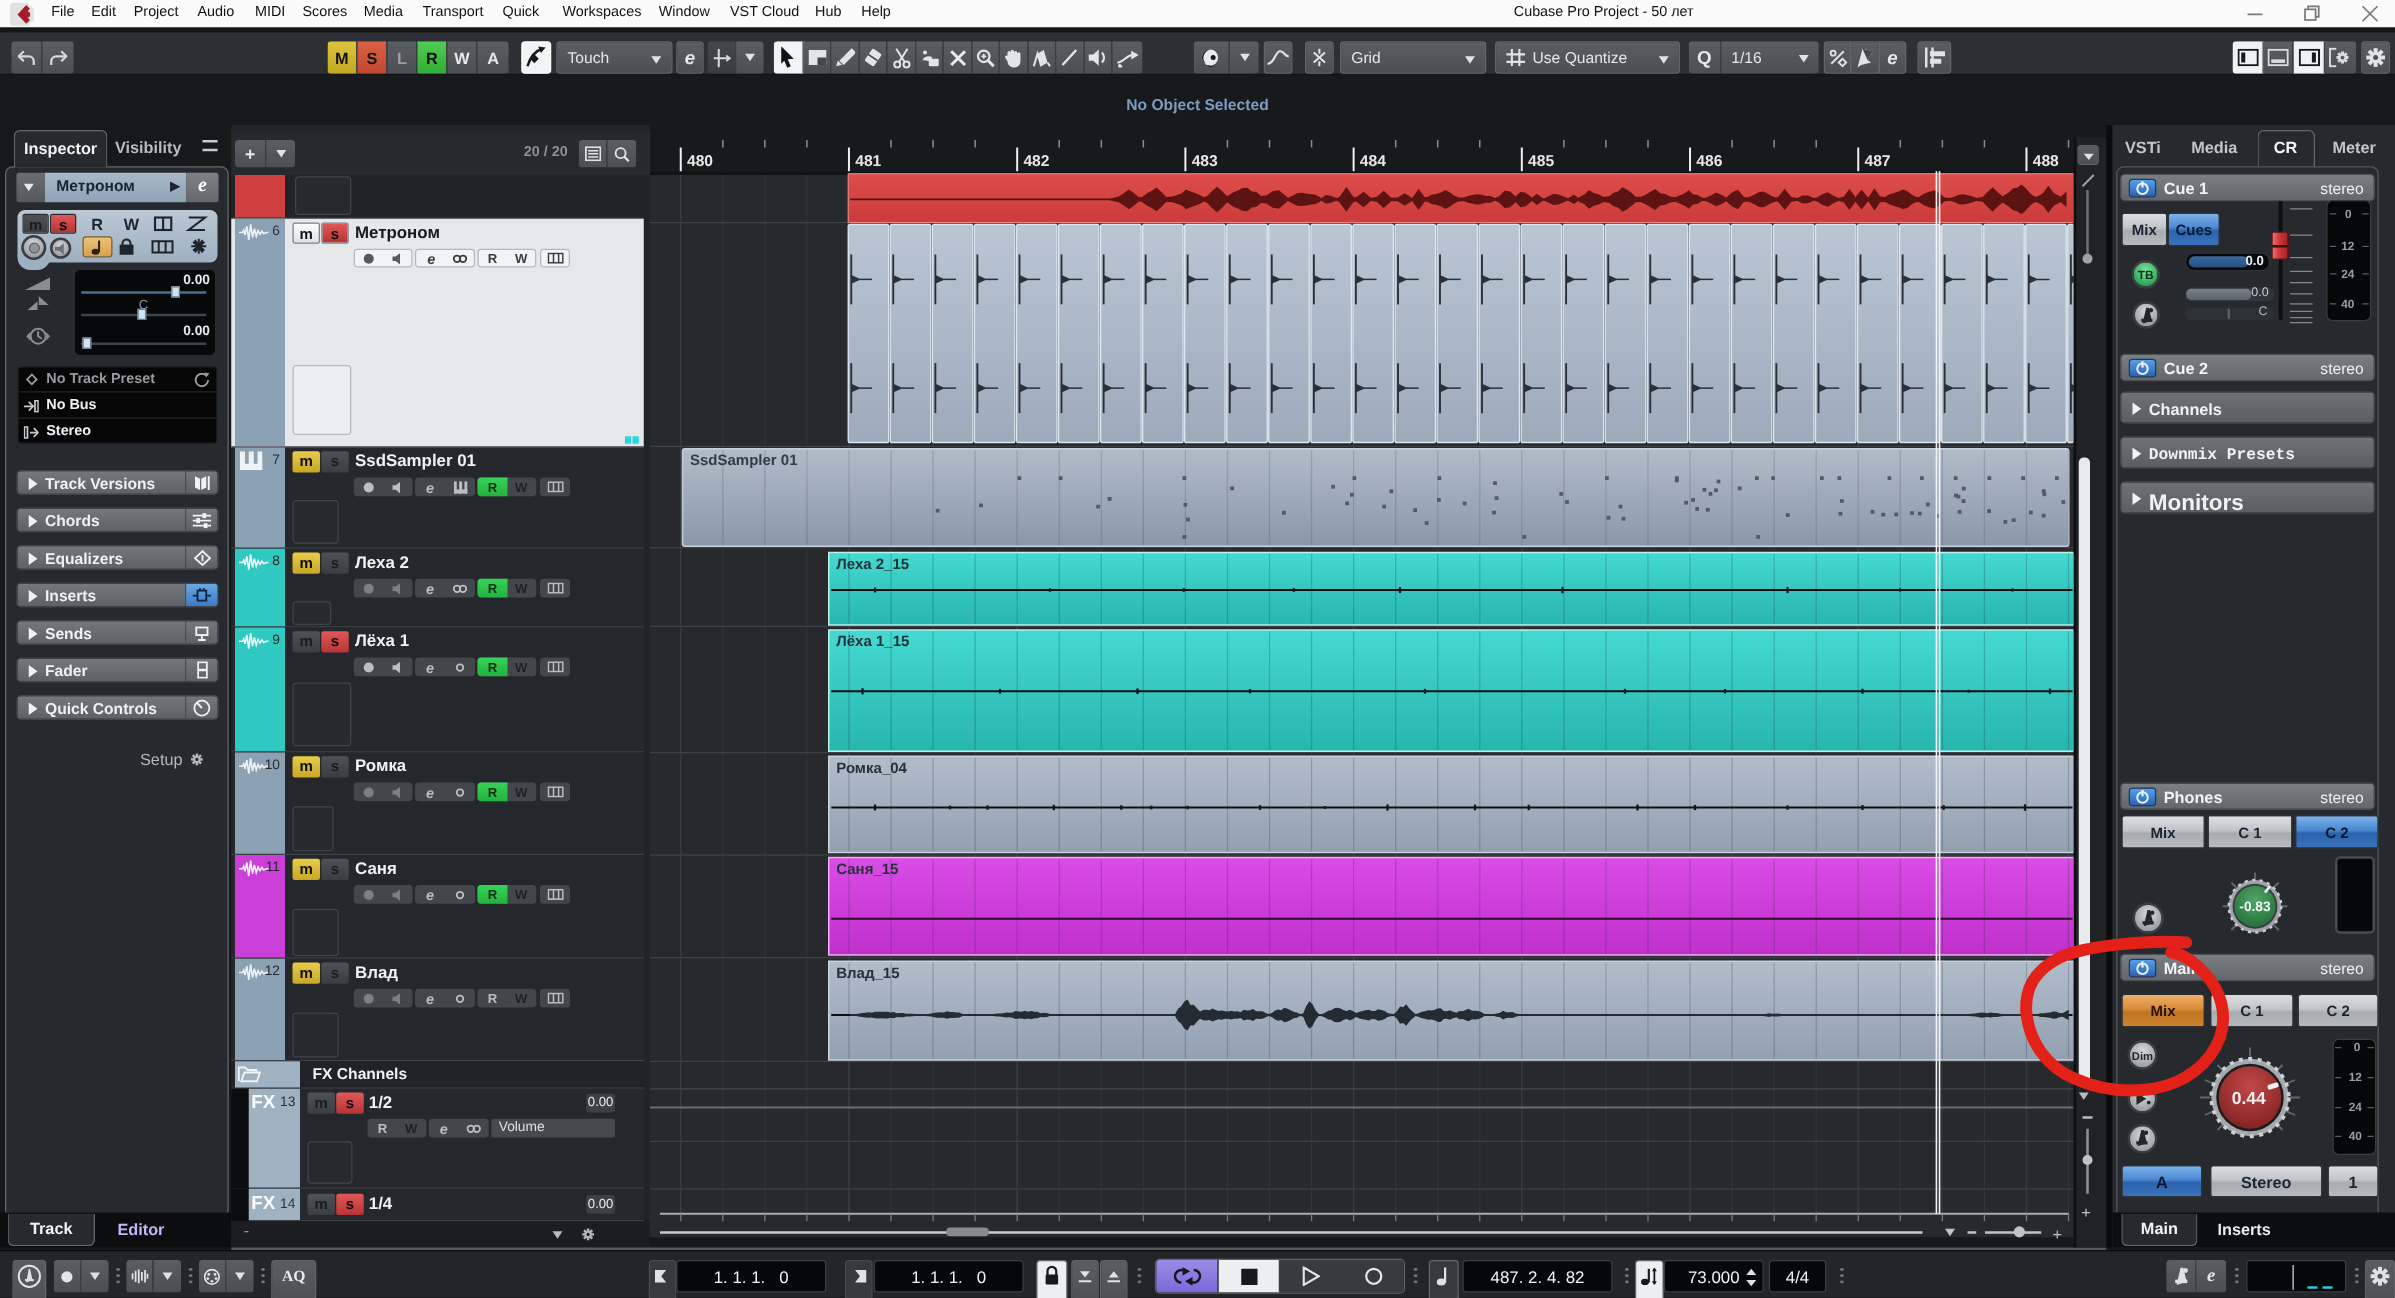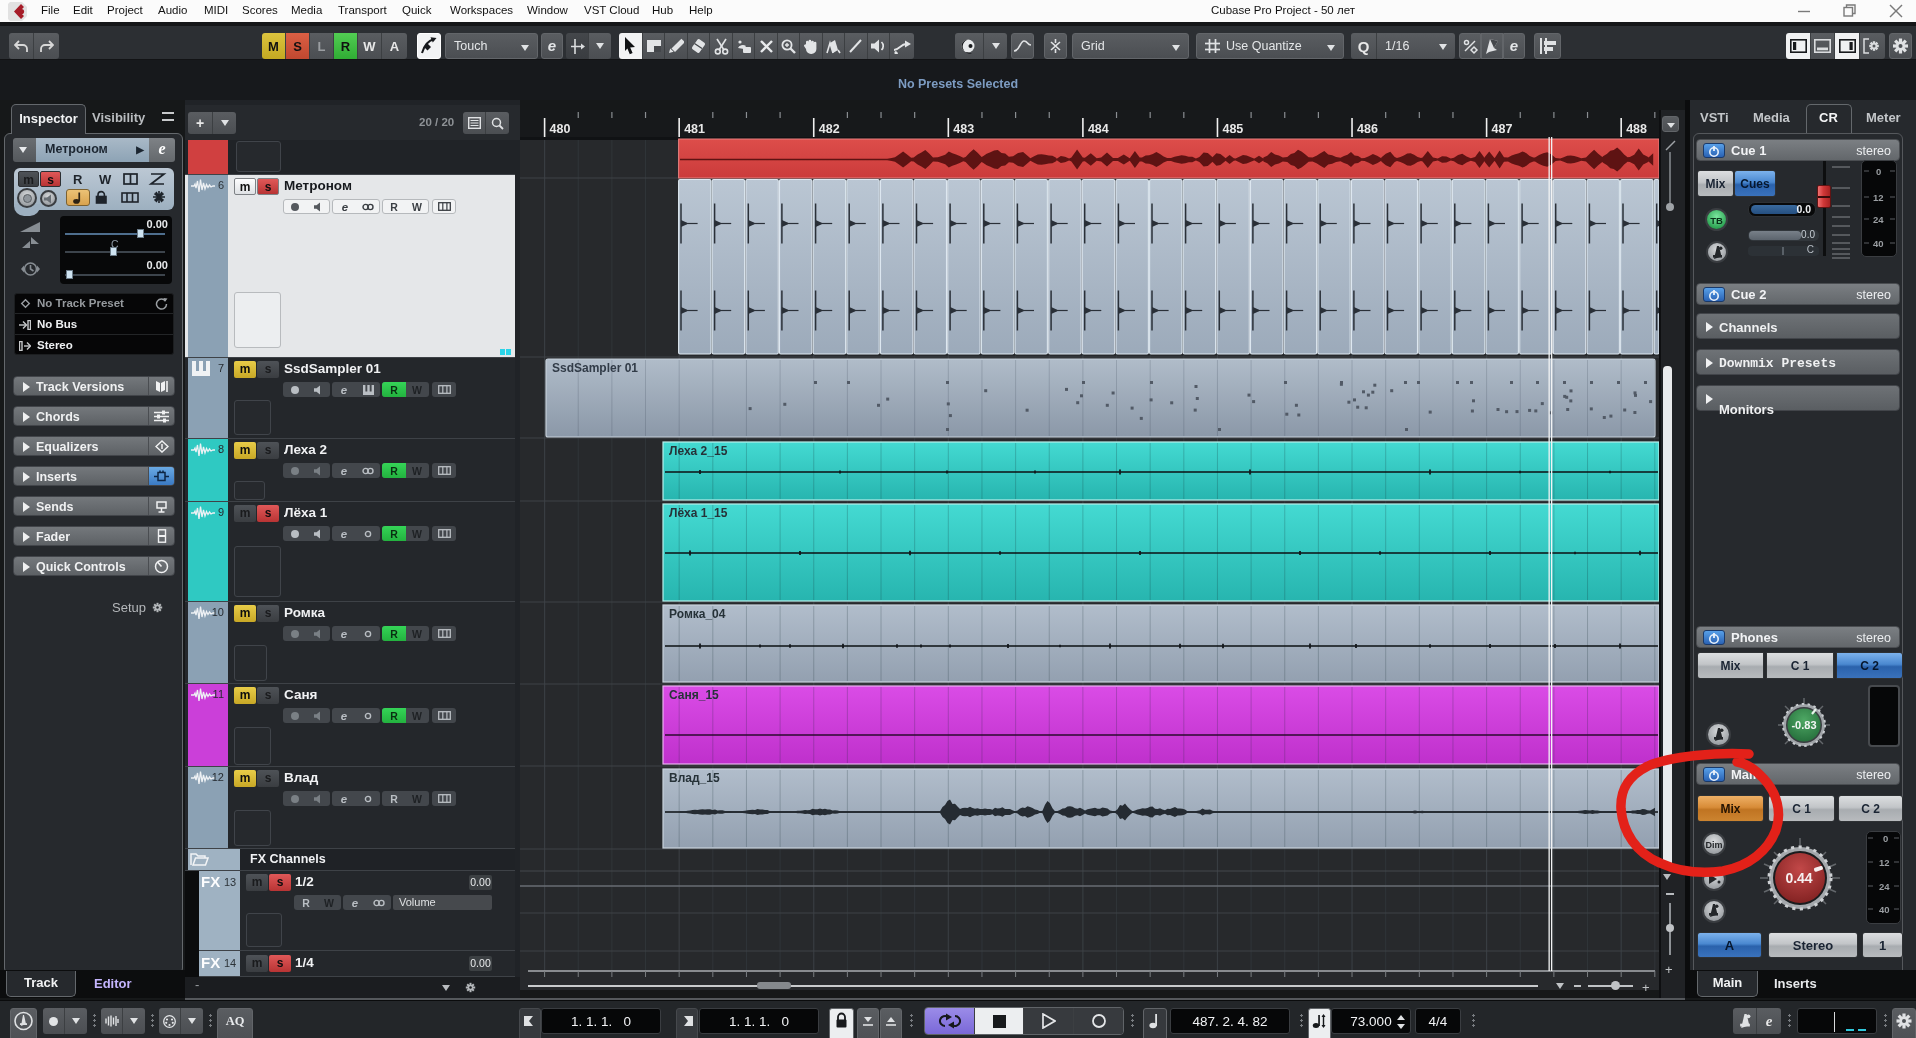--- a/index.html
+++ b/index.html
@@ -316,21 +316,21 @@
             <rect x="8.9" y="4.5" width="3.2" height="15"></rect>
             <rect x="3" y="10.4" width="15" height="3.2"></rect>
             <rect x="8.9" y="4.5" width="3.2" height="15" transform="rotate(45 10.5 12)"></rect>
             <rect x="8.9" y="4.5" width="3.2" height="15" transform="rotate(-45 10.5 12)"></rect>
           </g>
           <circle cx="10.5" cy="12" r="2" fill="#4e5256"></circle>
         </svg></div>
 </div>
 
 <div class="abs" id="inforow">
-      <div class="abs" style="left:0;top:0;width:1916px;text-align:center;top:17px;font-size:12.5px;font-weight:bold;color:#7d9cc2;">No Presets Selected</div>
+      <div class="abs" style="left:0;top:0;width:1916px;text-align:center;top:17px;font-size:12.5px;font-weight:bold;color:#7d9cc2;">No Object Selected</div>
     </div>
 
 <div class="abs" id="inspector" style="left:4px;top:104px;width:180px;height:894px;">
 <div class="abs" style="left:0;top:29px;width:179px;height:841px;background:#26292d;border:1px solid #64686c;border-radius:6px;"></div>
 
 <div class="abs" style="left:7px;top:0;width:75px;height:30px;background:#26292d;border:1px solid #64686c;border-bottom:none;border-radius:5px 5px 0 0;color:#f2f3f4;font-weight:bold;font-size:13px;text-align:center;line-height:28px;">Inspector</div>
 <div class="abs" style="left:88px;top:6px;color:#b9bcbf;font-weight:bold;font-size:13px;">Visibility</div>
 <div class="abs" style="left:158px;top:8px;width:12px;height:9px;border-top:2.5px solid #c8cacc;border-bottom:2.5px solid #c8cacc;"></div>
 
 <div class="abs" style="left:9px;top:34px;width:162px;height:24px;border-radius:3px;overflow:hidden;">
@@ -1856,21 +1856,21 @@
  <div class="sect" style="left:6px;top:213px;width:204px;height:26px;background:linear-gradient(#6e7276,#5a5e62);">
         <span class="tri" style="top:8px"></span>
         <span class="lbl" style="top:6px;font-size:13px;">Channels</span>
       </div>
  <div class="sect" style="left:6px;top:249px;width:204px;height:26px;background:linear-gradient(#6e7276,#5a5e62);">
         <span class="tri" style="top:8px"></span>
         <span class="lbl" style="top:6px;font-size:13px;font-family:Liberation Mono, monospace;">Downmix Presets</span>
       </div>
  <div class="sect" style="left:6px;top:285px;width:204px;height:26px;background:linear-gradient(#6e7276,#5a5e62);">
         <span class="tri" style="top:8px"></span>
-        <span class="lbl" style="top:16px;font-size:13px;">Monitors</span>
+        <span class="lbl" style="top:6px;font-size:18px;">Monitors</span>
       </div>
 
  <div class="hdrbar" style="left:6px;top:526px;width:204px;">
    <div class="pwr"><svg width="20" height="13" viewBox="0 0 20 13">
             <circle cx="10" cy="7" r="4.2" fill="none" stroke="#eaf2fa" stroke-width="1.6"></circle>
             <line x1="10" y1="1" x2="10" y2="6" stroke="#eaf2fa" stroke-width="1.8"></line>
           </svg></div>
    <span class="hname">Phones</span>
         <span class="hster">stereo</span>
  </div>

